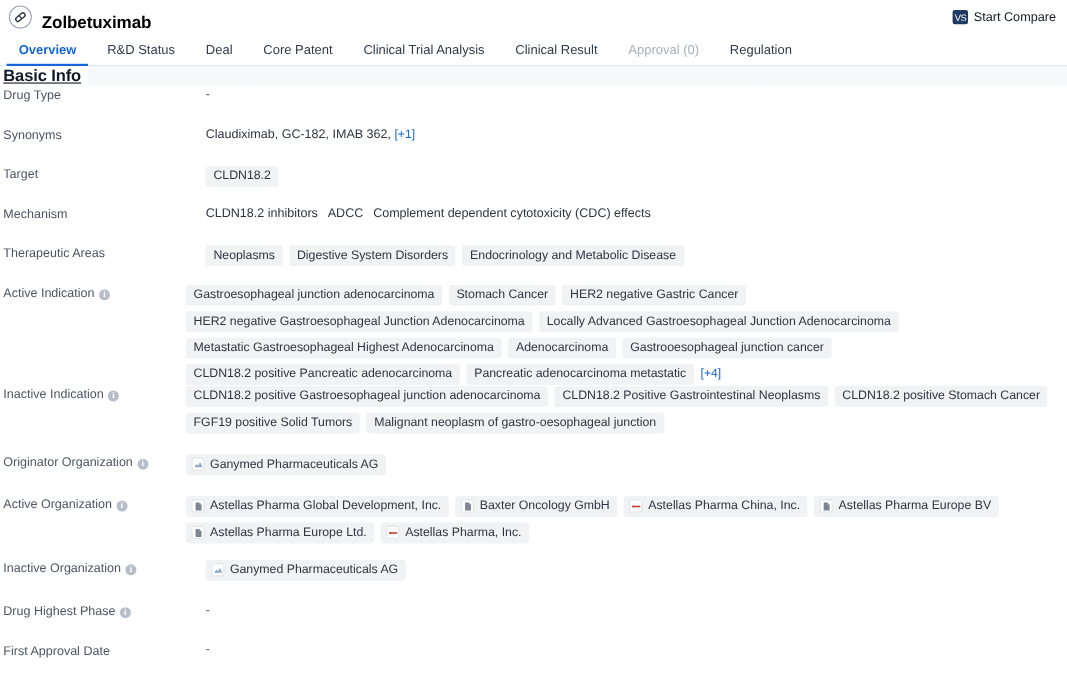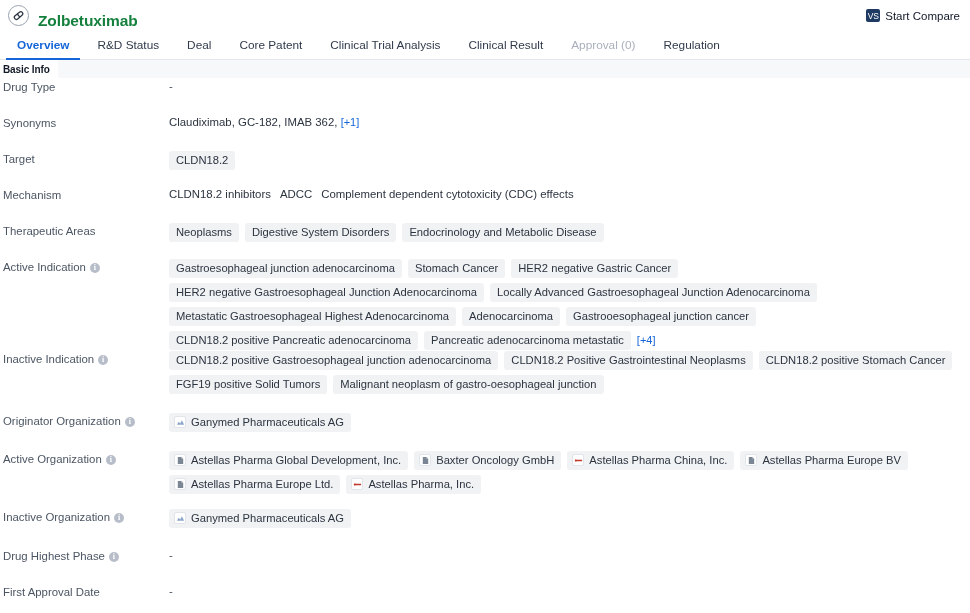--- a/index.html
+++ b/index.html
@@ -28,21 +28,21 @@
     border-radius: 50%;
     display: flex; align-items: center; justify-content: center;
     flex: 0 0 auto;
     margin-right: 9px;
   }
   .drug-icon svg { display: block; }
   .drug-title {
     font-size: 15.5px;
     font-weight: bold;
     letter-spacing: -0.1px;
-    color: #15803d;
+    color: #000000;
     white-space: nowrap;
     margin-top: 10px;
   }
   .header-right {
     margin-left: auto;
     display: flex;
     align-items: center;
     gap: 5px;
     font-size: 11.5px;
     color: #111827;
@@ -95,26 +95,27 @@
 
   
   .section-bar {
     height: 18px;
     display: flex;
     align-items: center;
     background: linear-gradient(to right, #ffffff 0 58px, #f7f8fa 58px 100%);
     padding-left: 3px;
   }
   .section-title {
-    font-size: 10px;
+    font-size: 15px;
     font-weight: bold;
     color: #111827;
     letter-spacing: -0.1px;
     background: #fff;
     padding-right: 6px;
+    text-decoration: underline;
   }
 
   
   .info-table {
     padding: 0 0 0 0;
   }
   .row {
     display: flex;
     align-items: flex-start;
     padding: 0 8px 0 3px;
@@ -155,21 +156,21 @@
     border-radius: 50%;
     background: #b8bec9;
     color: #ffffff;
     font-size: 8px;
     font-weight: bold;
     line-height: 10px;
     text-align: center;
     font-family: "Liberation Serif", serif;
     flex: 0 0 auto;
   }
-  .r-h36 { height: 36px; }
+  .r-h36 { height: 36px; gap: 18px; }
 
   
   .chip {
     background: #f1f2f4;
     border-radius: 3px;
     padding: 2px 7px 3px 7px;
     font-size: 11.2px;
     color: #2c3440;
     line-height: 14px;
     white-space: nowrap;

